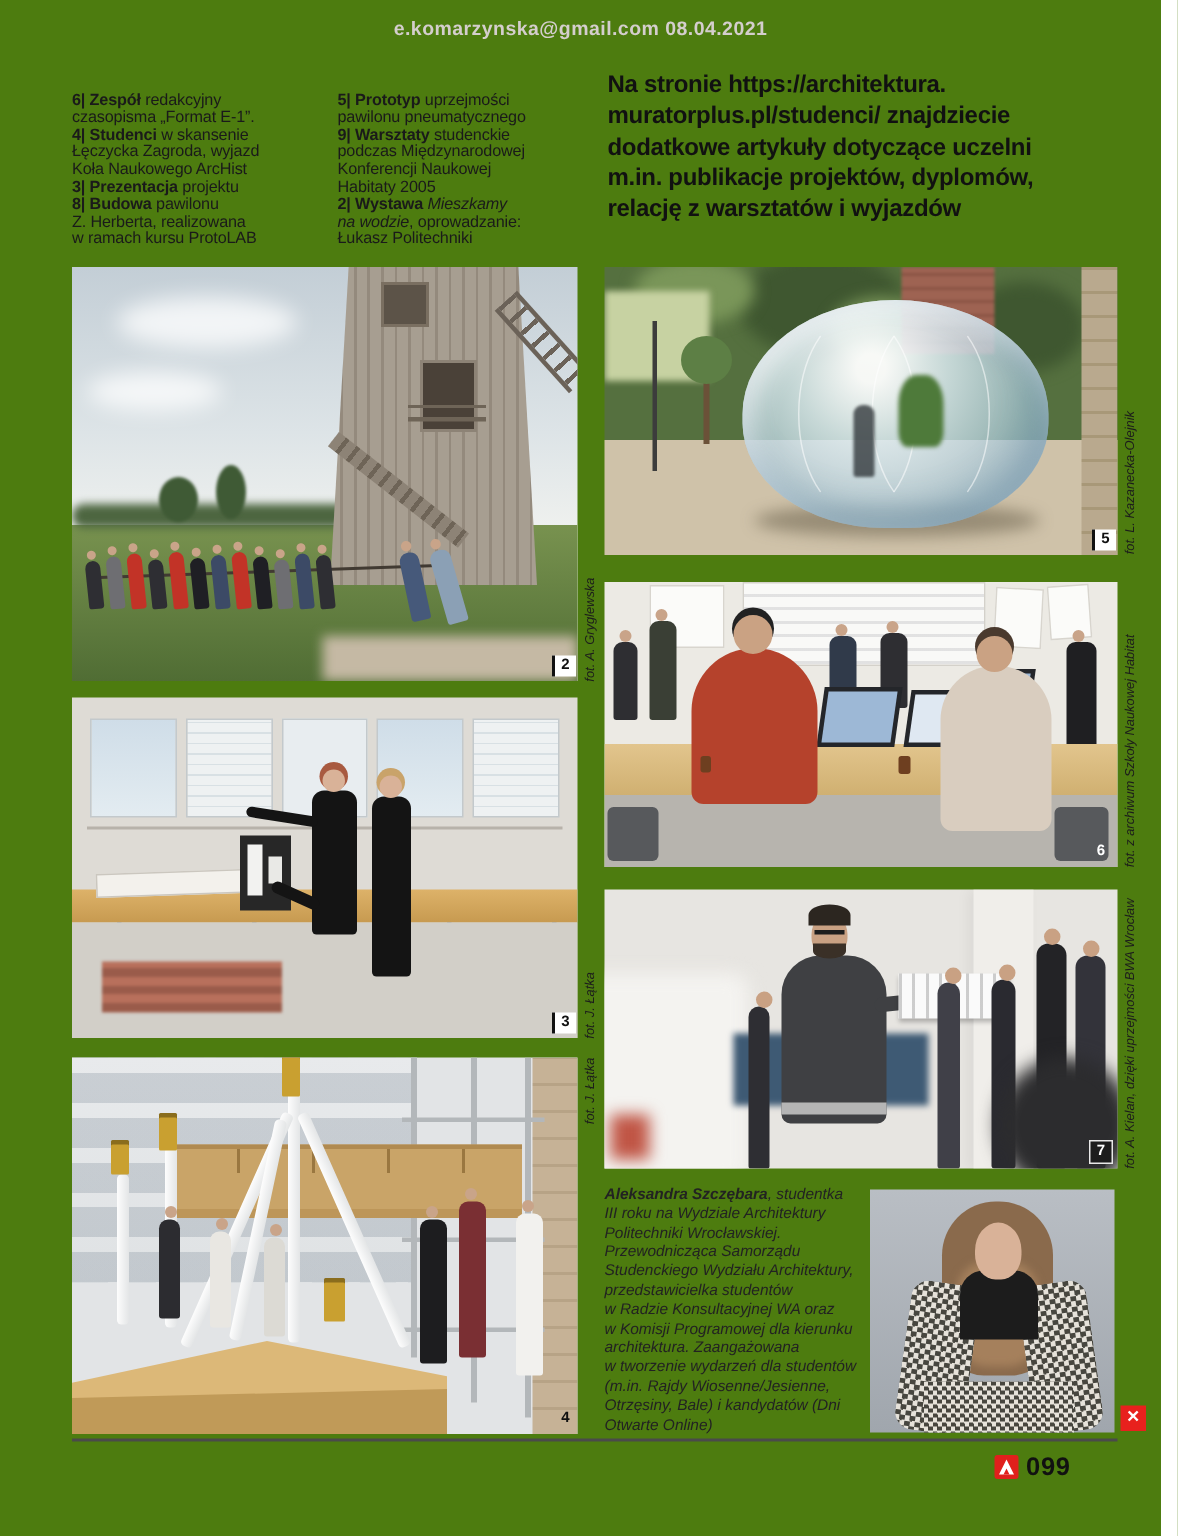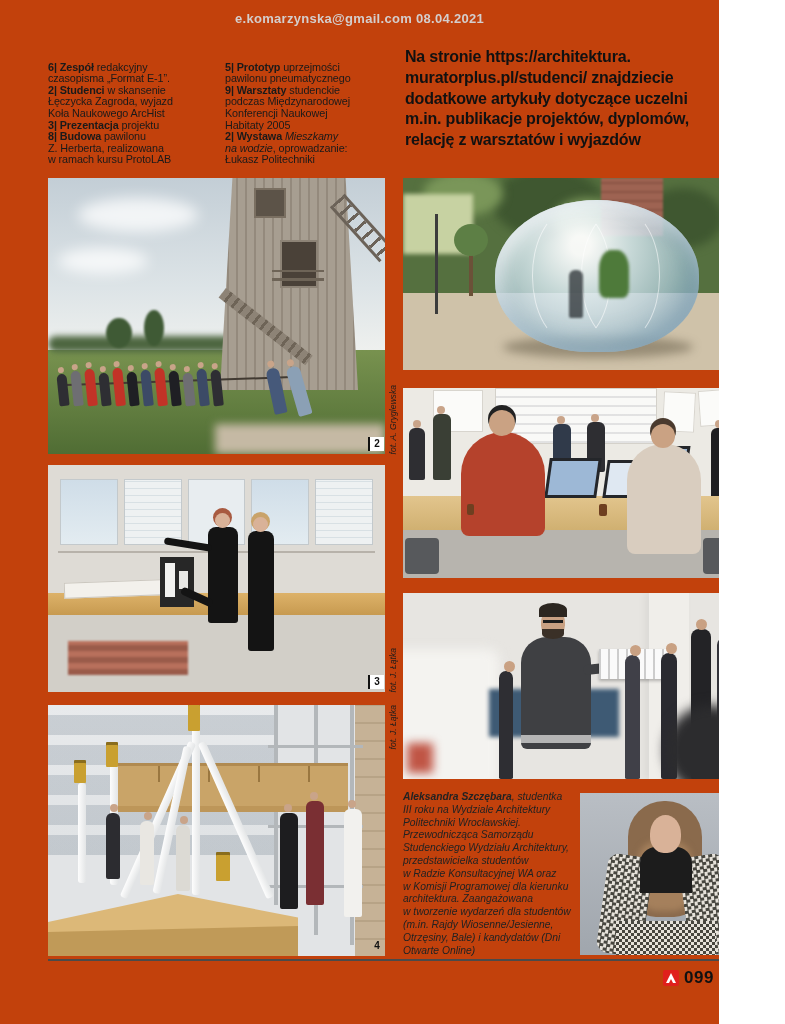--- a/index.html
+++ b/index.html
@@ -1,16 +1,16 @@
 <!DOCTYPE html>
 <html><head>
 <meta charset="utf-8">
 <style>
   html,body{margin:0;padding:0;background:#fff;}
-  .page{position:relative;width:719px;height:1024px;background:#c2410c;overflow:hidden;
+  .page{position:relative;width:774px;height:1024px;background:#4d7c0f;overflow:hidden;
         font-family:"Liberation Sans",sans-serif;color:#1a1a1a;}
   .pre{white-space:pre-line;}
 
   
   .watermark{position:absolute;top:11px;left:0;width:100%;text-align:center;
     font-size:13px;font-weight:700;letter-spacing:.3px;color:#d4cecd;}
 
   
   .cap-col{position:absolute;top:50px;width:150px;font-size:10.8px;line-height:11.6px;letter-spacing:-.1px;}
   .cap-col .b{font-weight:700;}
@@ -203,21 +203,21 @@
 </head>
 <body>
 
 <div class="page">
 
   <div class="watermark">e.komarzynska@gmail.com 08.04.2021</div>
 
   <div class="cap-col pre" id="capL">
     <span><span class="b">6| Zespół</span><span> redakcyjny
 czasopisma „Format E-1”.</span></span>
-    <span><span class="b">2| Studenci</span><span> w skansenie
+    <span><span class="b">4| Studenci</span><span> w skansenie
 Łęczycka Zagroda, wyjazd
 Koła Naukowego ArcHist</span></span>
     <span><span class="b">3| Prezentacja</span><span> projektu</span></span>
     <span><span class="b">8| Budowa</span><span> pawilonu
 Z. Herberta, realizowana
 w ramach kursu ProtoLAB</span></span>
   </div>
   <div class="cap-col pre" id="capM">
     <span><span class="b">5| Prototyp</span><span> uprzejmości
 pawilonu pneumatycznego</span></span>

